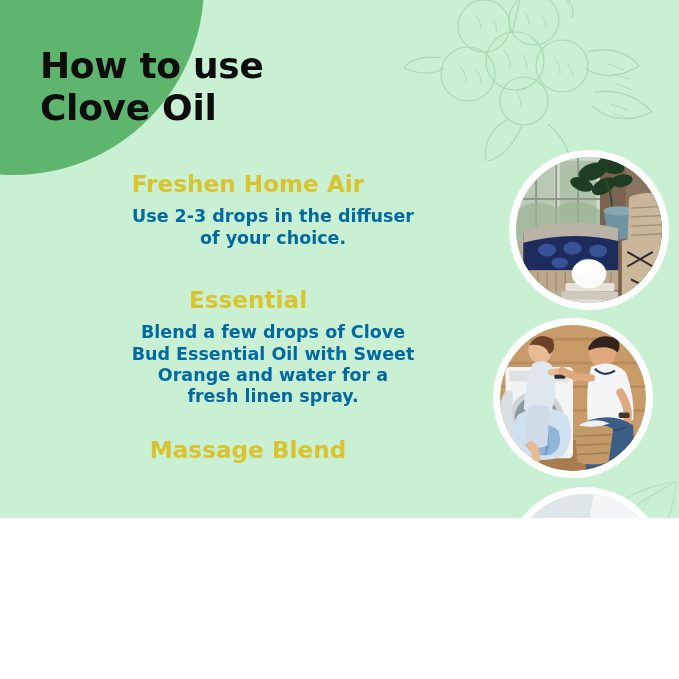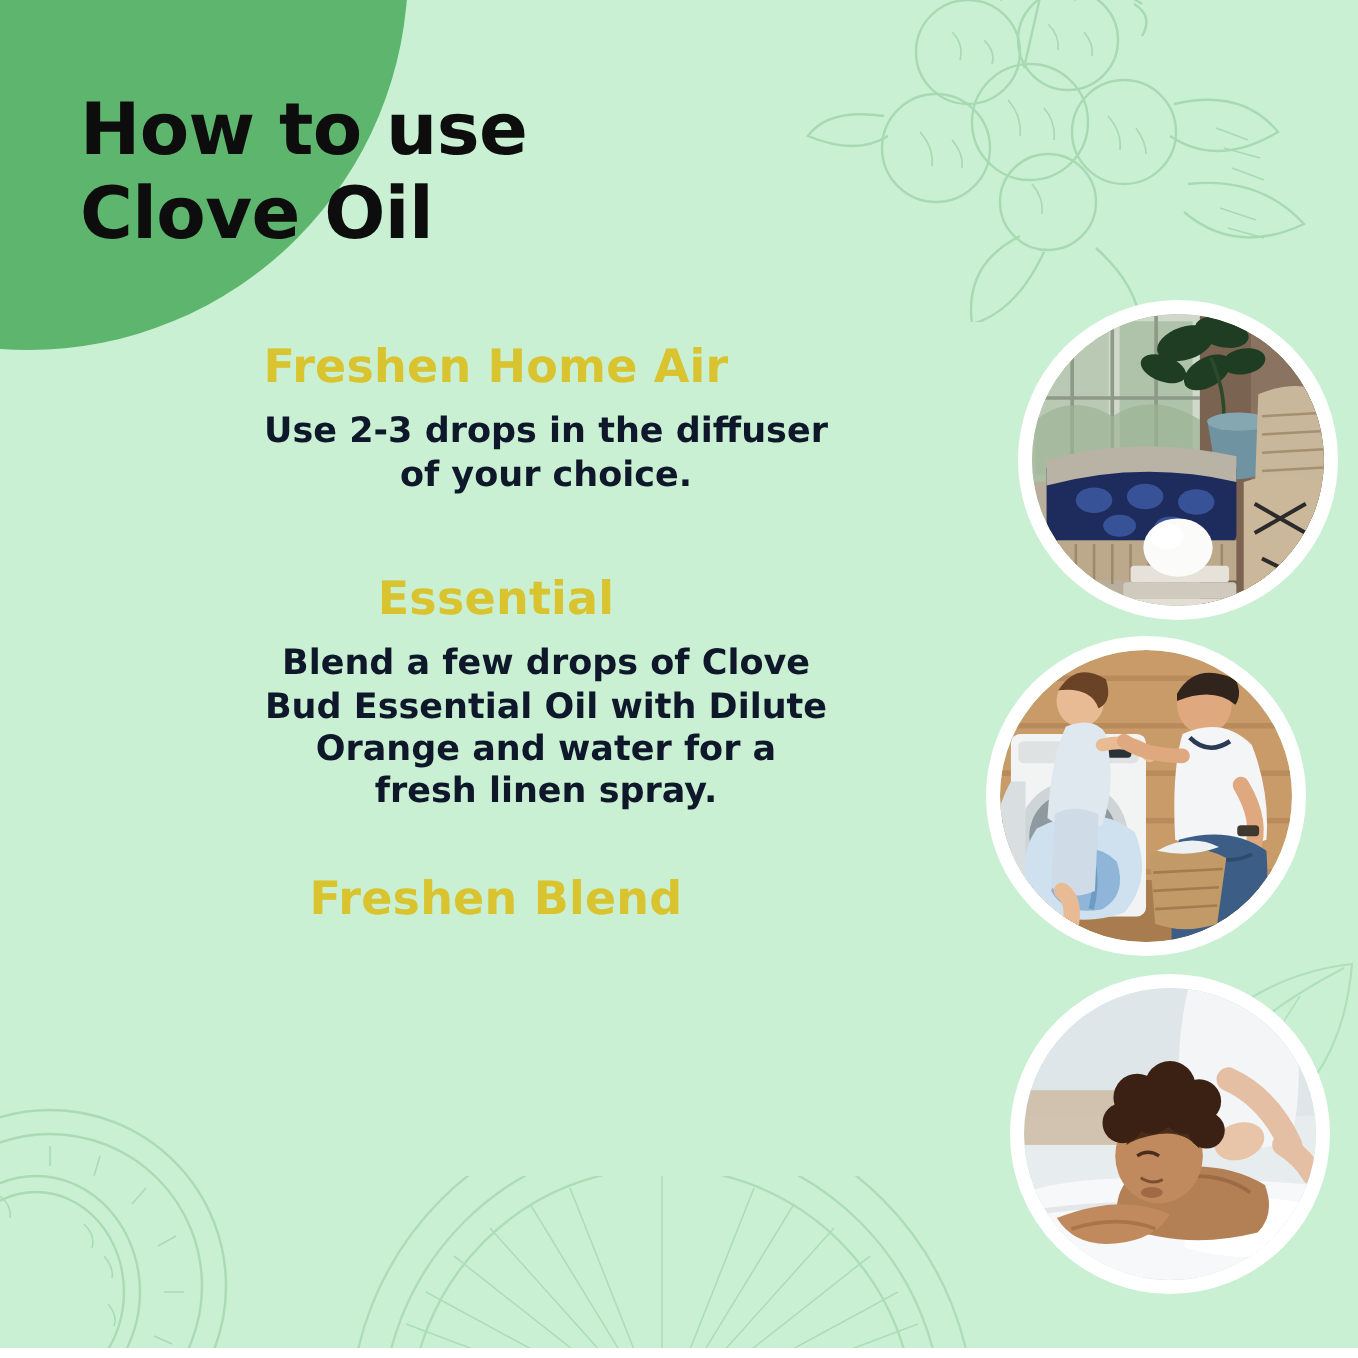--- a/index.html
+++ b/index.html
@@ -3,21 +3,21 @@
 <meta charset="utf-8">
 <style>
   html, body {
     margin: 0;
     padding: 0;
     background: #ffffff;
   }
   #infographic {
     position: relative;
     width: 679px;
-    height: 674px;
+    height: 518px;
     overflow: hidden;
     background: #c9f0d2;
     font-family: "DejaVu Sans", sans-serif;
     text-decoration: underline;
   }
 
   
   .deco {
     position: absolute;
     pointer-events: none;
@@ -72,21 +72,21 @@
     font-size: 23px;
     font-weight: 700;
     color: #d9c32e;
     line-height: 1.1;
     margin: 0 0 9px 0;
     letter-spacing: 0.1px;
   }
   .sec-body {
     font-size: 17.5px;
     font-weight: 600;
-    color: #0f172a;
+    color: #0369a1;
     line-height: 1.22;
     margin: 0 0 0 50px;
     white-space: pre-line;
   }
 
   
   .photo {
     position: absolute;
     width: 160px;
     height: 160px;
@@ -194,27 +194,27 @@
 
   <div class="section" id="section-0">
     <div class="sec-heading">Freshen Home Air</div>
     <div class="sec-body">Use 2-3 drops in the diffuser
 of your choice.</div>
   </div>
 
   <div class="section" id="section-1">
     <div class="sec-heading">Essential</div>
     <div class="sec-body">Blend a few drops of Clove
-Bud Essential Oil with Dilute
+Bud Essential Oil with Sweet
 Orange and water for a
 fresh linen spray.</div>
   </div>
 
   <div class="section" id="section-2">
-    <div class="sec-heading">Freshen Blend</div>
+    <div class="sec-heading">Massage Blend</div>
   </div>
 
   <div class="photo" id="photo-0">
     <svg viewBox="0 0 160 160" preserveAspectRatio="xMidYMid slice">
       <defs>
         <clipPath id="clipA">
             <circle cx="80" cy="80" r="80"></circle>
           </clipPath>
       </defs>
       <g clip-path="url(#clipA)">

